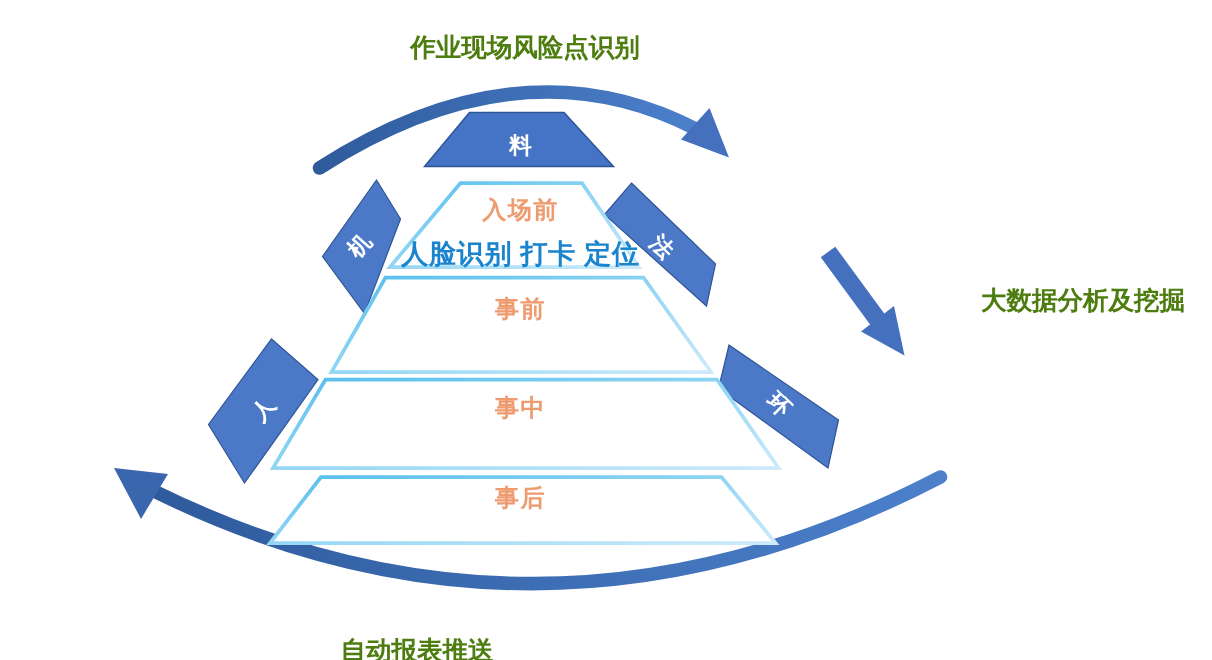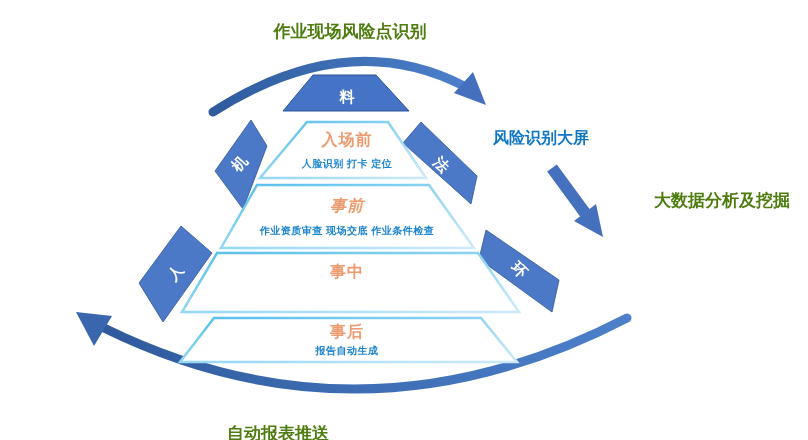--- a/index.html
+++ b/index.html
@@ -10,21 +10,21 @@
   .stage svg{position:absolute;left:0;top:0;}
   .lbl{position:absolute;white-space:nowrap;font-weight:bold;}
   .gold{color:#4d7c0f;font-size:17px;}
   .blue{color:#0F76C6;font-size:16px;}
   .centered{transform:translateX(-50%);}
   .apex-label{color:#ffffff;font-size:15px;letter-spacing:2px;}
   .side-label{color:#ffffff;font-size:15px;}
   .rot-l{transform:translate(-50%,-50%) rotate(-48deg);}
   .rot-r{transform:translate(-50%,-50%) rotate(45deg);}
   .lv-title{color:#ED9B6F;font-size:16px;letter-spacing:1px;}
-  .lv-detail{color:#1B84CE;font-size:10px;letter-spacing:0.5px;}
+  .lv-detail{color:#1B84CE;font-size:18px;letter-spacing:0.5px;}
 </style>
 </head>
 <body>
 
 <div class="stage">
 
   <svg width="808" height="440" viewBox="0 0 808 440">
     <defs>
       <linearGradient id="arrowGrad" x1="0" y1="0" x2="1" y2="0">
         <stop offset="0" stop-color="#2F5B9D"></stop>
@@ -53,35 +53,32 @@
     <polygon points="181,226 212,253 163,322 139,283" fill="#4B79C8" stroke="#2F5597" stroke-width="0.8"></polygon>
     <polygon points="486,230 559,280 552,312 479,259" fill="#4B79C8" stroke="#2F5597" stroke-width="0.8"></polygon>
 
     <polygon points="307,122 388,122 426,178 260,178" fill="#ffffff" stroke="url(#edgeGrad)" stroke-width="2.5"></polygon>
     <polygon points="257,185 429,185 474,248 221,248" fill="#ffffff" stroke="url(#edgeGrad)" stroke-width="2.5"></polygon>
     <polygon points="217,253 478,253 519,312 182,312" fill="#ffffff" stroke="url(#edgeGrad)" stroke-width="2.5"></polygon>
     <polygon points="214,318 481,318 517,362 180,362" fill="#ffffff" stroke="url(#edgeGrad)" stroke-width="2.5"></polygon>
   </svg>
 
   <div class="lbl gold centered" style="left:350px;top:20px;">作业现场风险点识别</div>
-  <div class="lbl blue" style="left:493px;top:128px;">风险识别大屏</div>
   <div class="lbl gold" style="left:654px;top:189px;">大数据分析及挖掘</div>
   <div class="lbl gold centered" style="left:278px;top:422px;">自动报表推送</div>
 
   <div class="lbl apex-label centered" style="left:348px;top:88px;">料</div>
 
   <div class="lbl side-label rot-l" style="left:240px;top:164px;">机</div>
   <div class="lbl side-label rot-r" style="left:441px;top:165px;">法</div>
   <div class="lbl side-label rot-l" style="left:176px;top:273px;">人</div>
   <div class="lbl side-label rot-r" style="left:519px;top:270px;">环</div>
 
   <div class="lbl lv-title centered" style="left:347px;top:130px;">入场前</div>
   <div class="lbl lv-detail centered" style="left:347px;top:157px;">人脸识别 打卡 定位</div>
 
-  <div class="lbl lv-title centered" style="left:347px;top:196px;font-style:italic;">事前</div>
-  <div class="lbl lv-detail centered" style="left:347px;top:224px;">作业资质审查 现场交底 作业条件检查</div>
+  <div class="lbl lv-title centered" style="left:347px;top:196px;">事前</div>
 
   <div class="lbl lv-title centered" style="left:347px;top:262px;">事中</div>
 
   <div class="lbl lv-title centered" style="left:347px;top:322px;">事后</div>
-  <div class="lbl lv-detail centered" style="left:347px;top:344px;">报告自动生成</div>
 
 </div>
 
 </body></html>

